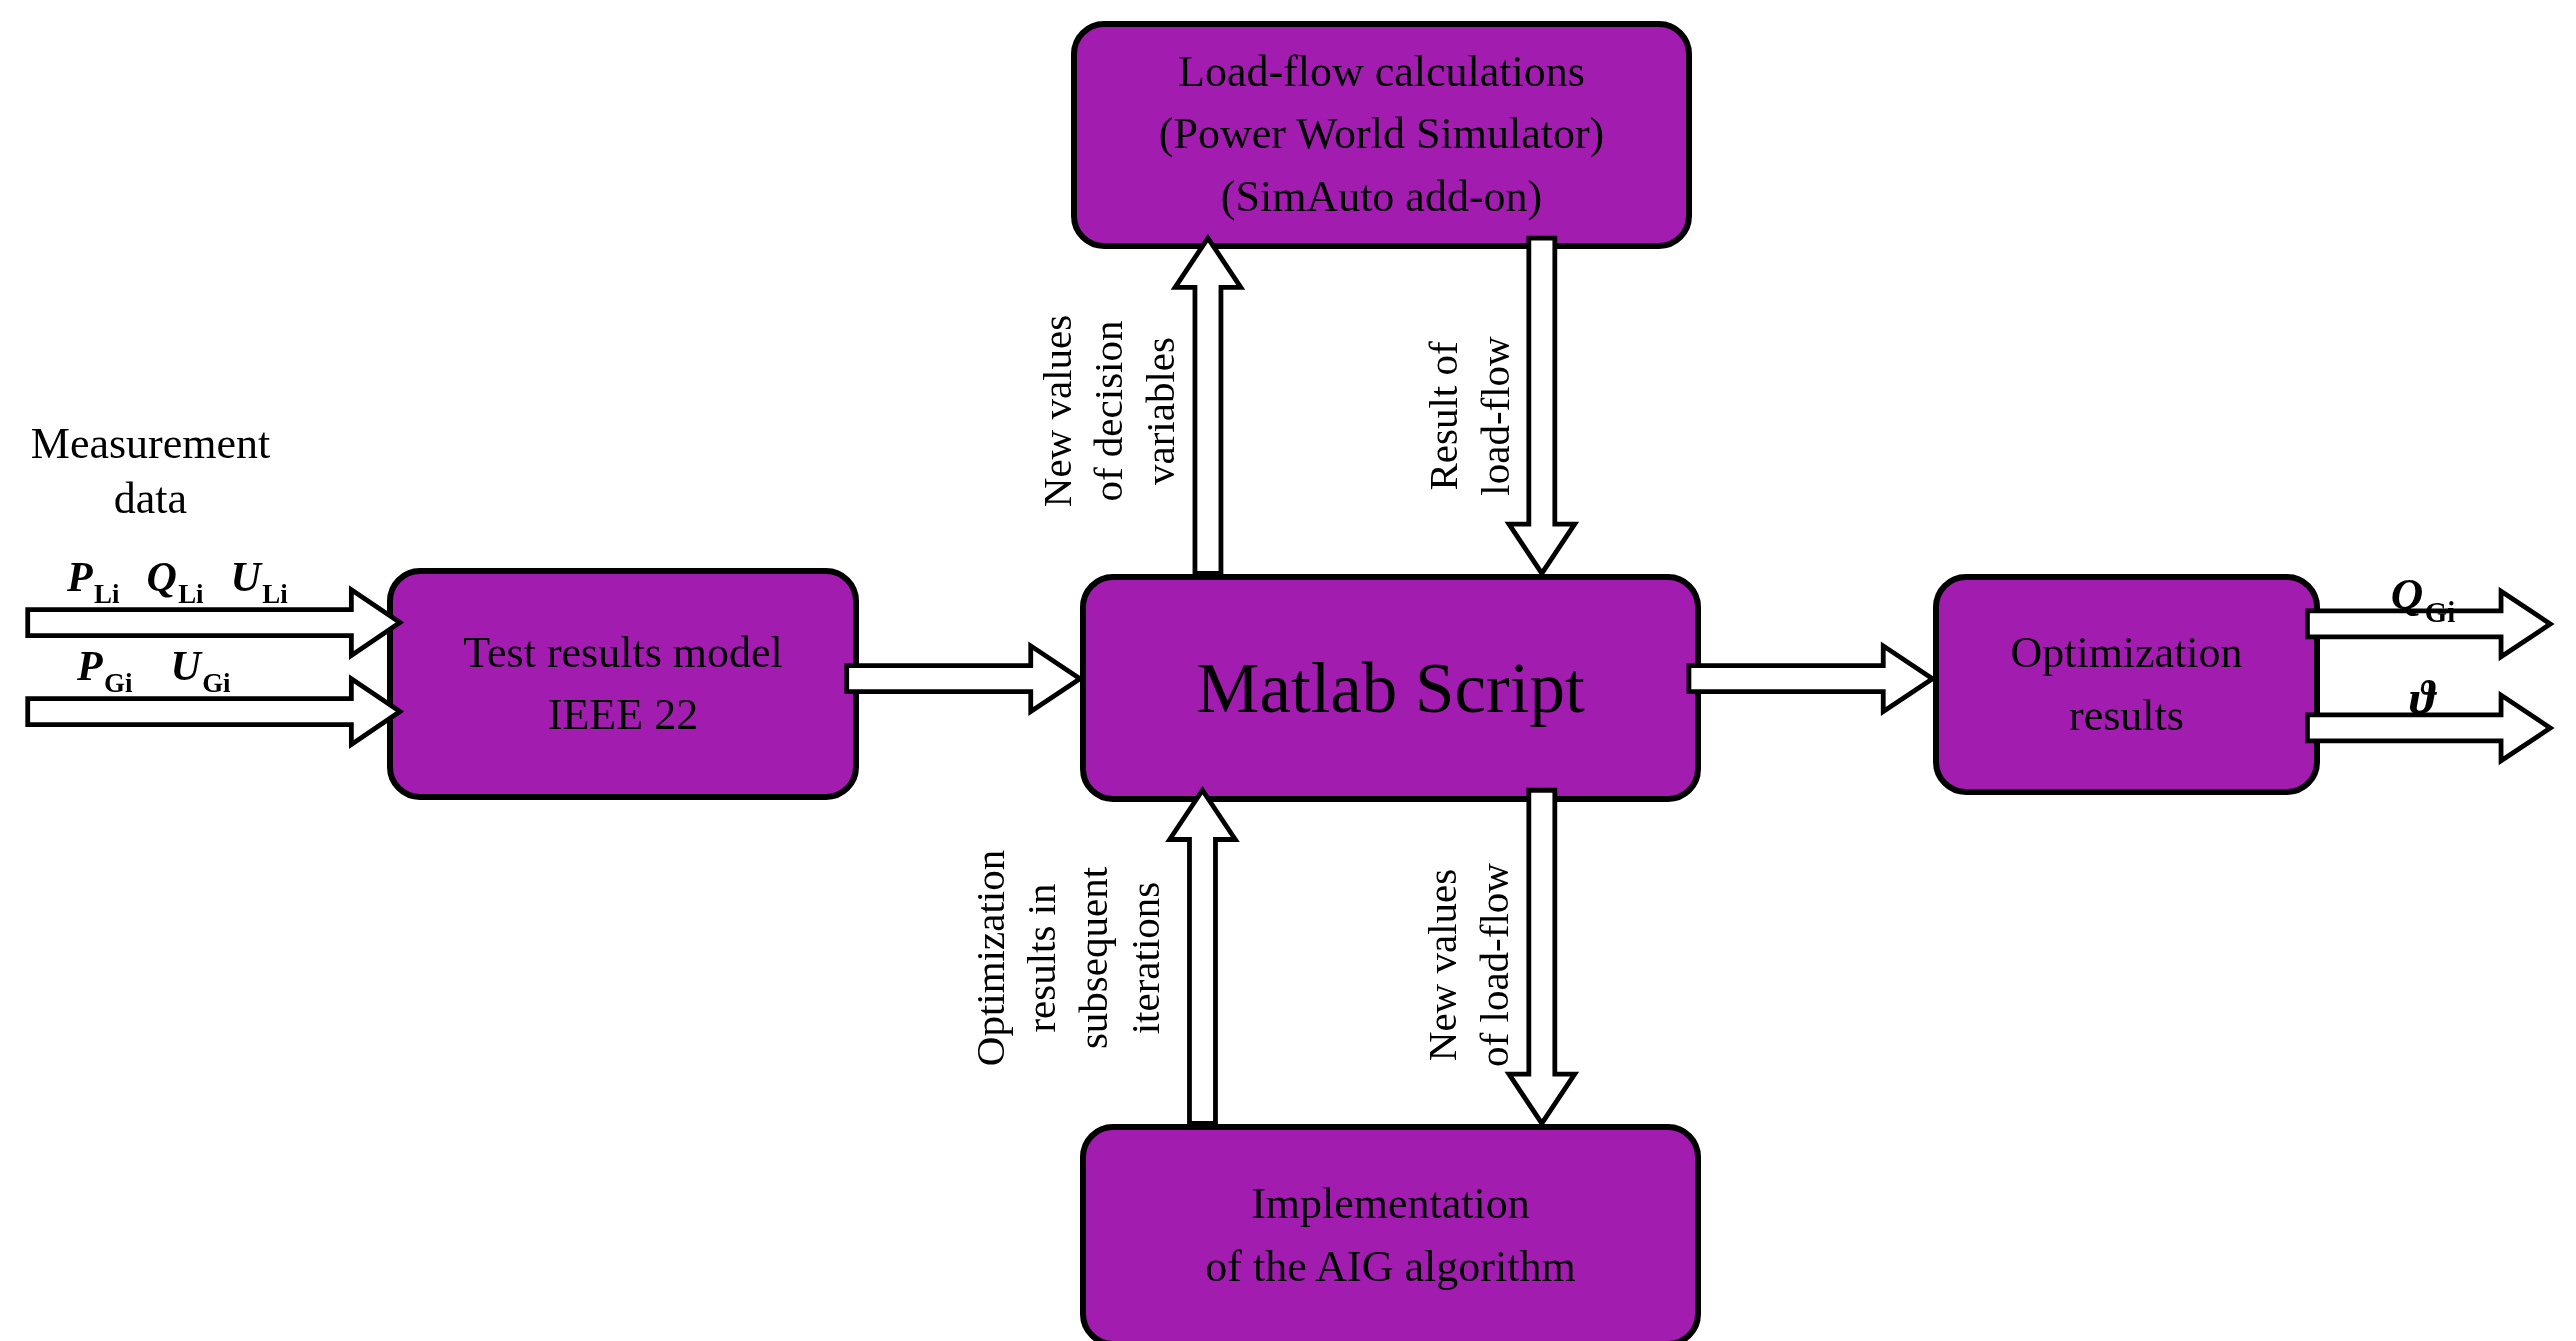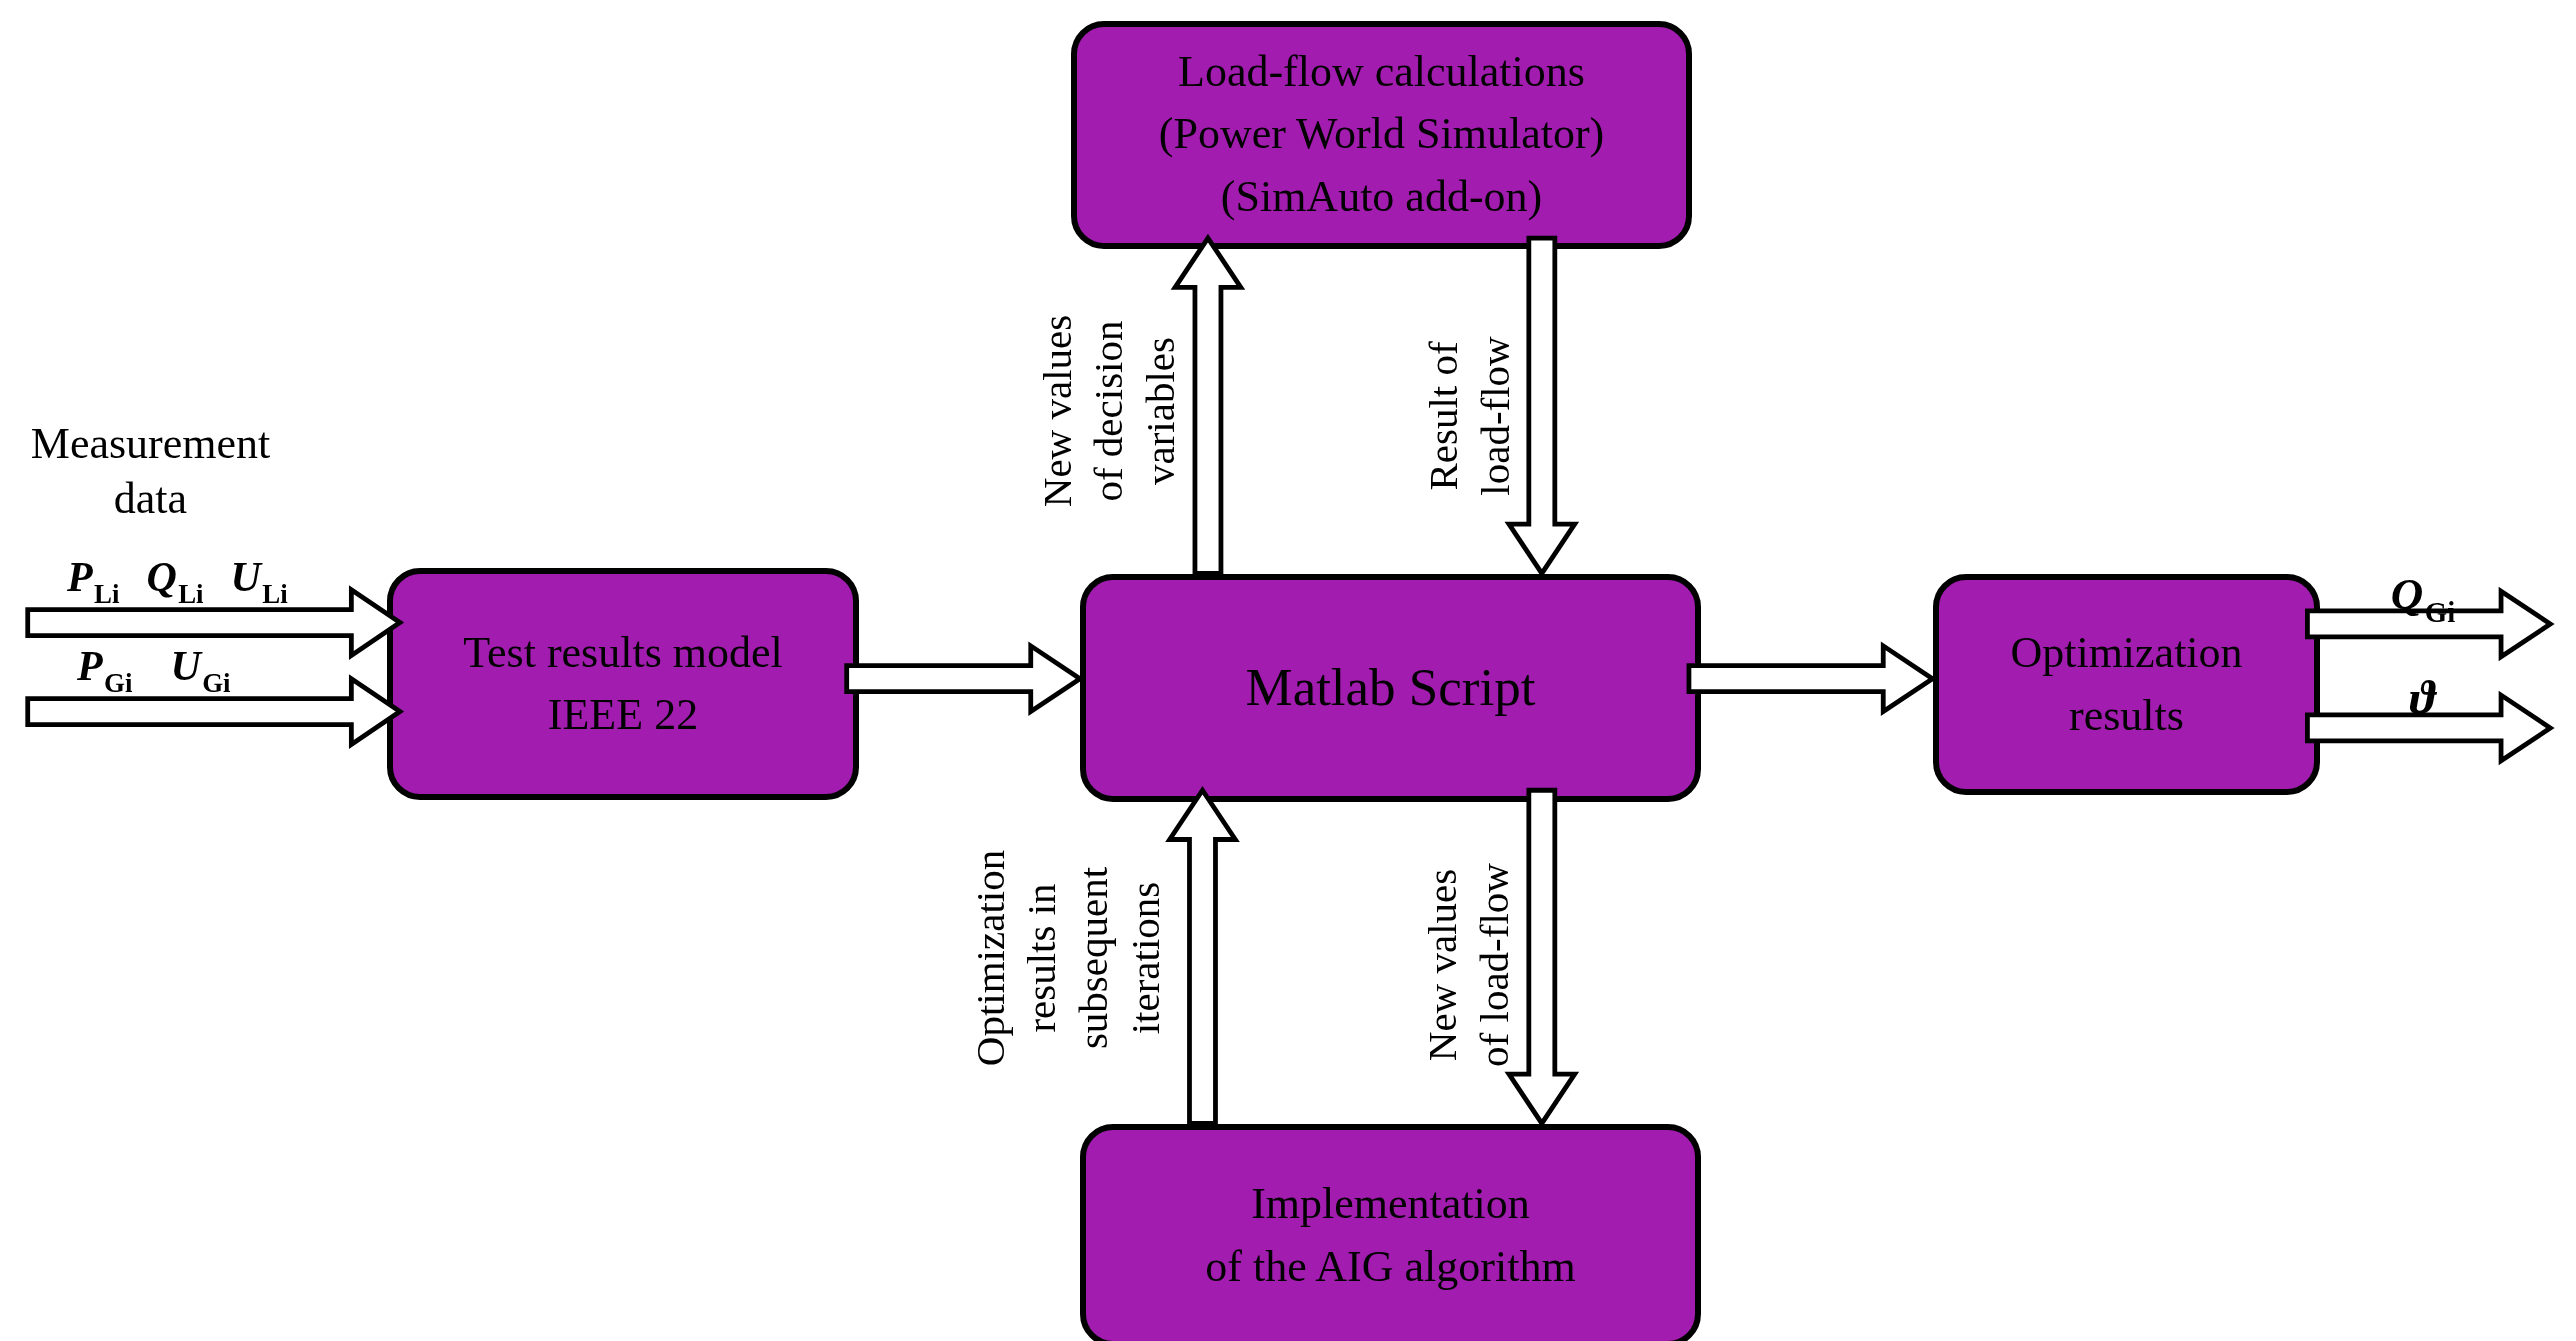--- a/index.html
+++ b/index.html
@@ -20,21 +20,21 @@
     display: flex;
     flex-direction: column;
     align-items: center;
     justify-content: center;
     text-align: center;
     font-size: 44px;
     line-height: 1.42;
     z-index: 1;
   }
   .box .line { display: block; white-space: nowrap; }
-  .box-matlab { font-size: 53px; font-family: Liberation Serif, serif; }
+  .box-matlab { font-size: 71px; font-family: Liberation Serif, serif; }
   .arrows {
     position: absolute;
     left: 0; top: 0;
     z-index: 2;
     pointer-events: none;
   }
   .arrows polygon {
     fill: #ffffff;
     stroke: #000000;
     stroke-width: 7;

